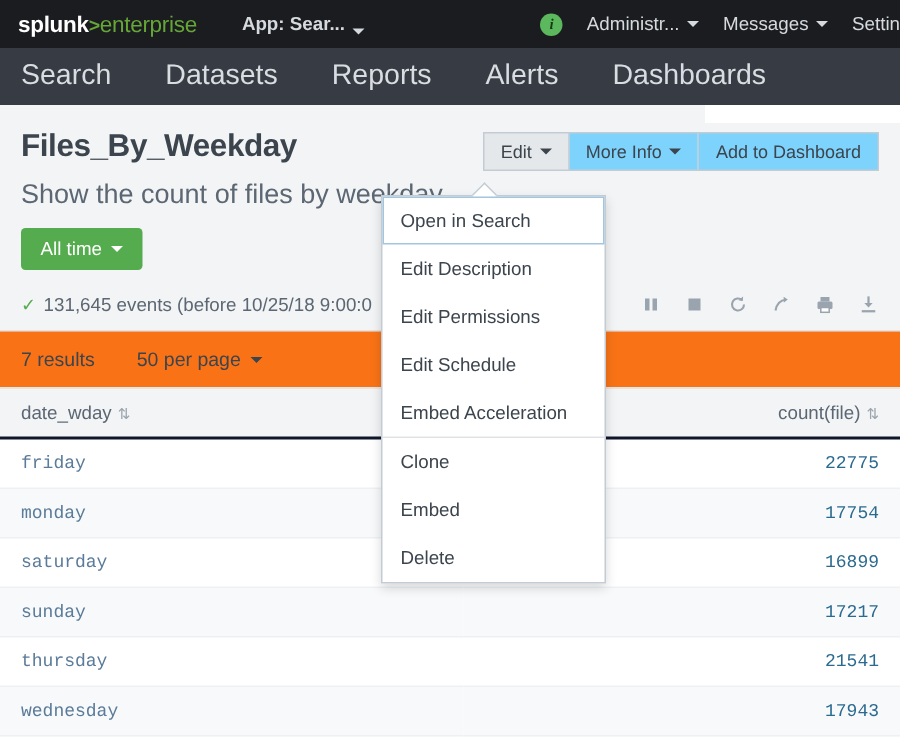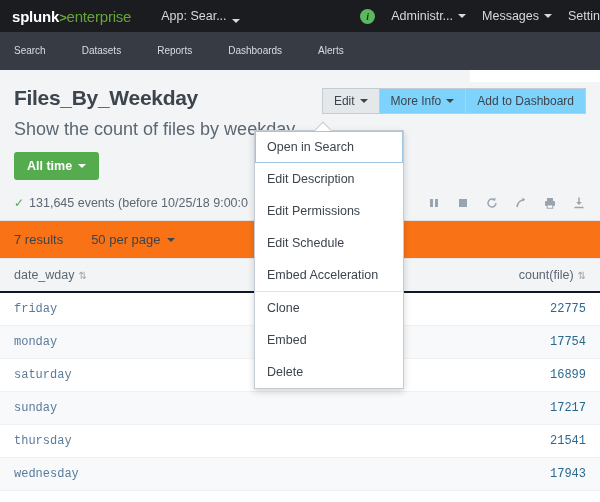--- a/index.html
+++ b/index.html
@@ -15,38 +15,38 @@
   .topbar {
     height: 32px; background:#1a1c20;
     display:flex; align-items:center; position:relative; z-index:5;
   }
   .logo { padding-left:12px; font-size:15px; font-weight:bold; letter-spacing:-0.2px; white-space:nowrap; }
   .logo .w { color:#ffffff; }
   .logo .g { color:#65a637; font-weight:normal; }
   .logo .gt { color:#65a637; font-weight:bold; font-size:13px; }
   .app-sel {
     margin-left:30px; color:#d6d9dd; font-size:12.5px;
-    display:flex; align-items:flex-end; gap:5px; white-space:nowrap; cursor:pointer;
+    display:flex; align-items:flex-end; gap:5px; white-space:nowrap; cursor:pointer;font-weight:bold;
   }
   .topright { margin-left:auto; display:flex; align-items:center; gap:16px; padding-right:0; white-space:nowrap; }
   .info-ico {
     width:15px; height:15px; border-radius:50%; background:#5cb85c;
     color:#173b17; font-size:10px; font-weight:bold; font-style:italic;
     display:flex; align-items:center; justify-content:center; font-family:"Liberation Serif", serif;
   }
   .tr-item { color:#d6d9dd; font-size:12.5px; display:flex; align-items:center; gap:5px; cursor:pointer; }
   .caret { width:0; height:0; border-left:4px solid transparent; border-right:4px solid transparent; border-top:4px solid currentColor; display:inline-block; }
 
   
   .navbar {
     height:38px; background:#373c44; display:flex; align-items:center;
     position:relative; z-index:4;
   }
   .navbar .nav-item {
-    color:#d9dde2; font-size:10px; padding:0 18px; line-height:38px; cursor:pointer; white-space:nowrap;
+    color:#d9dde2; font-size:19px; padding:0 18px; line-height:38px; cursor:pointer; white-space:nowrap;
   }
   .navbar .nav-item:first-child { padding-left:14px; }
 
   
   .tab-sliver {
     position:absolute; right:0; top:70px; width:130px; height:12px;
     background:#ffffff; z-index:1;
   }
 
   
@@ -60,21 +60,21 @@
     padding:0 11px; height:26px; display:flex; align-items:center; gap:5px;
     cursor:pointer; white-space:nowrap; border-right:none;
   }
   .btn:last-child { border-right:1px solid #c3cbd4; }
   .btn.active { background:#e4e8ea; }
   .btn .caret { border-top-color:#3c444d; }
 
   
   .timerow { background:#f2f4f5; padding:0 14px 8px 14px; }
   .alltime {
-    background:#55ac4e; color:#fff; font-size:12.5px; font-weight:bold;
+    background:#55ac4e; color:#fff; font-size:12.5px; font-weight:normal;
     height:28px; border-radius:3px; display:inline-flex; align-items:center;
     gap:6px; padding:0 13px; cursor:pointer;
   }
   .alltime .caret { border-top-color:#fff; }
   .eventsrow {
     background:#f2f4f5; padding:8px 14px 10px 14px;
     display:flex; align-items:center; font-size:12.5px; color:#5c6773;
     border-bottom:1px solid #dfe3e6; white-space:nowrap; overflow:hidden;
   }
   .check { color:#55ac4e; margin-right:5px; font-size:12px; }
@@ -149,22 +149,22 @@
       <span class="tr-item">
         <span>Settin</span>
       </span>
     </div>
   </div>
 
   <div class="navbar">
     <div class="nav-item">Search</div>
     <div class="nav-item">Datasets</div>
     <div class="nav-item">Reports</div>
+    <div class="nav-item">Alerts</div>
     <div class="nav-item">Dashboards</div>
-    <div class="nav-item">Alerts</div>
   </div>
 
   <div class="tab-sliver"></div>
 
   <div class="page-head">
     <div class="page-title">Files_By_Weekday</div>
     <div class="page-desc">Show the count of files by weekday</div>
 
     <div class="actions">
       <div class="btn active">

